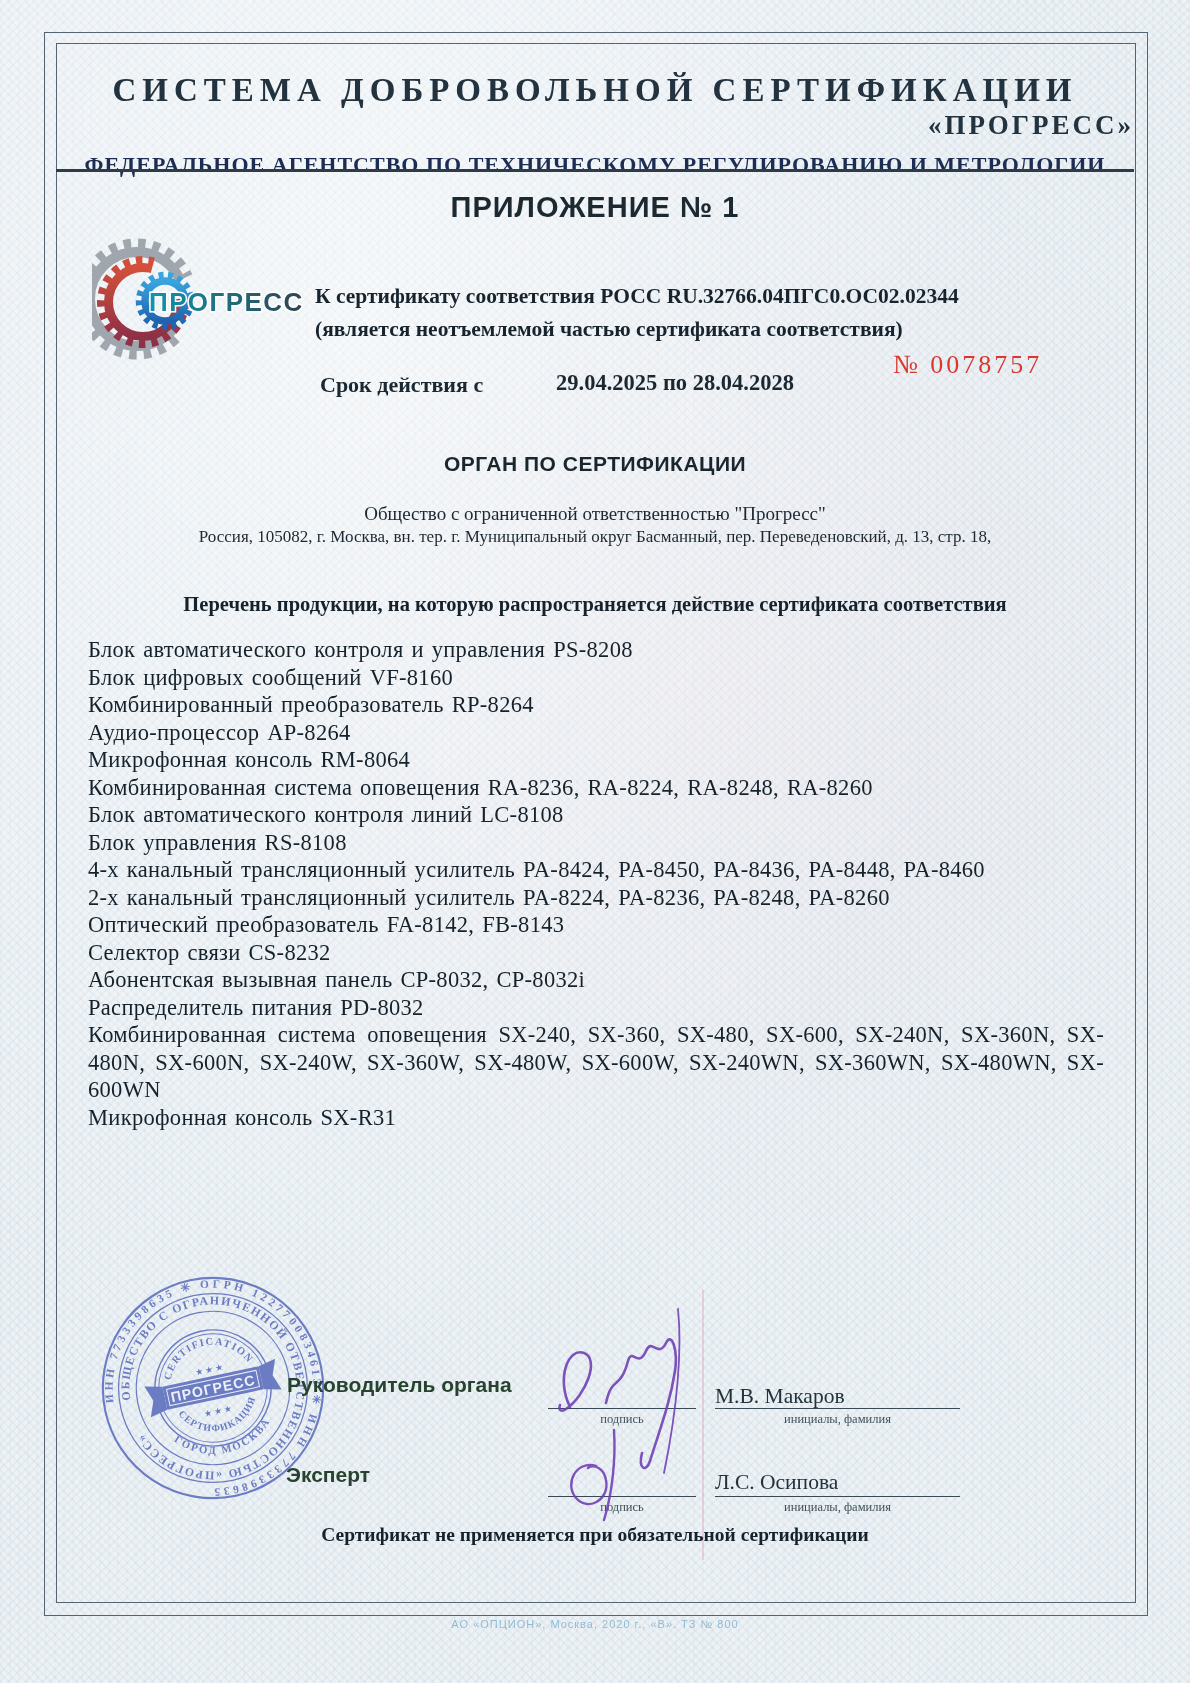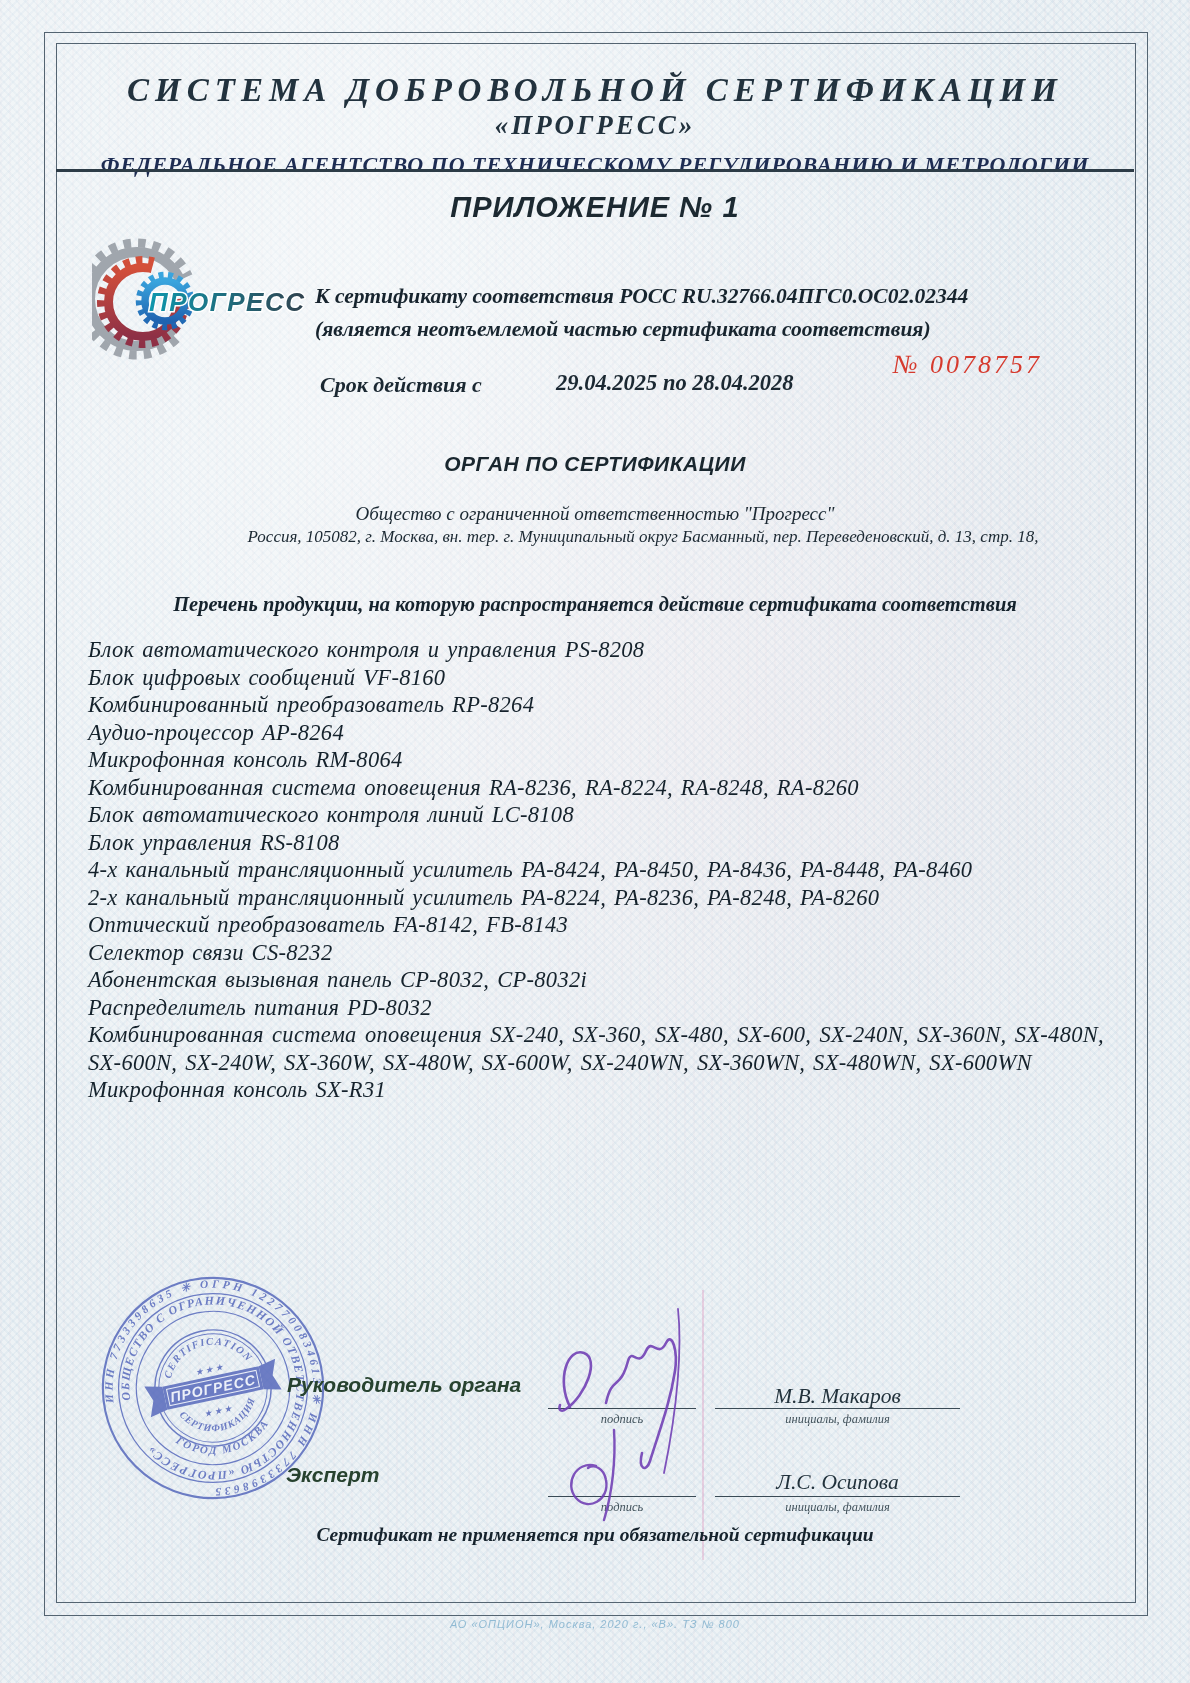--- a/index.html
+++ b/index.html
@@ -10,50 +10,49 @@
     overflow:hidden;
     background:
       radial-gradient(ellipse at 30% 18%, rgba(255,255,255,.55), transparent 55%),
       radial-gradient(circle at 62% 42%, rgba(242,205,215,.14), transparent 45%),
       repeating-linear-gradient(45deg, rgba(110,158,194,.075) 0 2px, transparent 2px 6px),
       repeating-linear-gradient(135deg, rgba(110,158,194,.075) 0 2px, transparent 2px 6px),
       repeating-linear-gradient(90deg, rgba(212,150,172,.045) 0 2px, transparent 2px 9px),
       #edf2f5;
     font-family:"Liberation Serif","DejaVu Serif",serif;
     color:#1b2832;
-    font-style:italic;
   }
   .abs{position:absolute;}
   .frame{border:1.6px solid #546471;}
   .center{left:56px;width:1078px;text-align:center;}
   .sans{font-family:"Liberation Sans","DejaVu Sans",sans-serif;}
   .hline1{top:72px;font-size:33px;font-weight:700;letter-spacing:6px;color:#22323e;white-space:nowrap;}
-  .hline2{top:110px;font-size:27px;font-weight:700;letter-spacing:3px;color:#22323e;}
+  .hline2{top:110px;font-size:27px;font-weight:700;letter-spacing:3px;color:#22323e;text-align:right;}
   .hline3{top:152px;font-size:22px;font-weight:700;letter-spacing:1px;color:#1d2c52;white-space:nowrap;}
   .hrule{left:56px;top:169px;width:1078px;height:2.5px;background:#2d3c47;}
   .apptitle{top:191px;font-size:29px;font-weight:700;letter-spacing:1px;color:#1c2931;}
   .certline1{left:315px;top:284px;font-size:21.5px;font-weight:700;color:#17242e;white-space:nowrap;}
   .certline2{left:315px;top:317px;font-size:21.5px;font-weight:700;color:#17242e;white-space:nowrap;}
   .validlabel{left:320px;top:372px;font-size:22px;font-weight:700;}
   .validdates{left:556px;top:370px;font-size:22.5px;font-weight:700;}
   .formnum{left:893px;top:350px;font-size:26px;letter-spacing:3px;color:#d63a2e;white-space:nowrap;}
   .organtitle{top:452px;font-size:21px;font-weight:700;letter-spacing:.5px;color:#19262e;}
   .organnum{top:481px;font-size:20px;}
   .organname{top:503px;font-size:19px;}
-  .addr{font-size:17px;white-space:nowrap;padding-left:48px;}
+  .addr{font-size:17px;white-space:nowrap;}
   .addr1{top:527px;}
   .addr2{top:549px;}
   .listhead{top:593px;font-size:20.5px;font-weight:700;white-space:nowrap;color:#15222c;}
   .products{left:88px;top:636px;width:1016px;font-size:22.5px;line-height:27.5px;
             letter-spacing:.3px;word-spacing:2px;color:#15222c;}
   .product-item{text-align:justify;text-align-last:left;}
   .siglabel{font-size:21px;font-weight:700;color:#27422f;white-space:nowrap;}
   .sigline{border-top:1.8px solid #3a4a55;height:0;}
   .caption{font-size:12.5px;color:#42525b;text-align:center;}
-  .signame{font-size:21.5px;color:#22323c;text-align:center;}
+  .signame{font-size:21.5px;color:#22323c;text-align:left;}
   .footnote{top:1524px;font-size:19.5px;font-weight:700;color:#15222c;}
   .printinfo{top:1618px;font-size:11px;letter-spacing:1px;color:rgba(100,160,195,.65);
              font-family:"Liberation Sans","DejaVu Sans",sans-serif;}
   .foldline{left:702px;top:1290px;width:2px;height:270px;background:rgba(220,130,180,.28);}
 </style>
 </head>
 <body>
 
 <div class="page">
 

